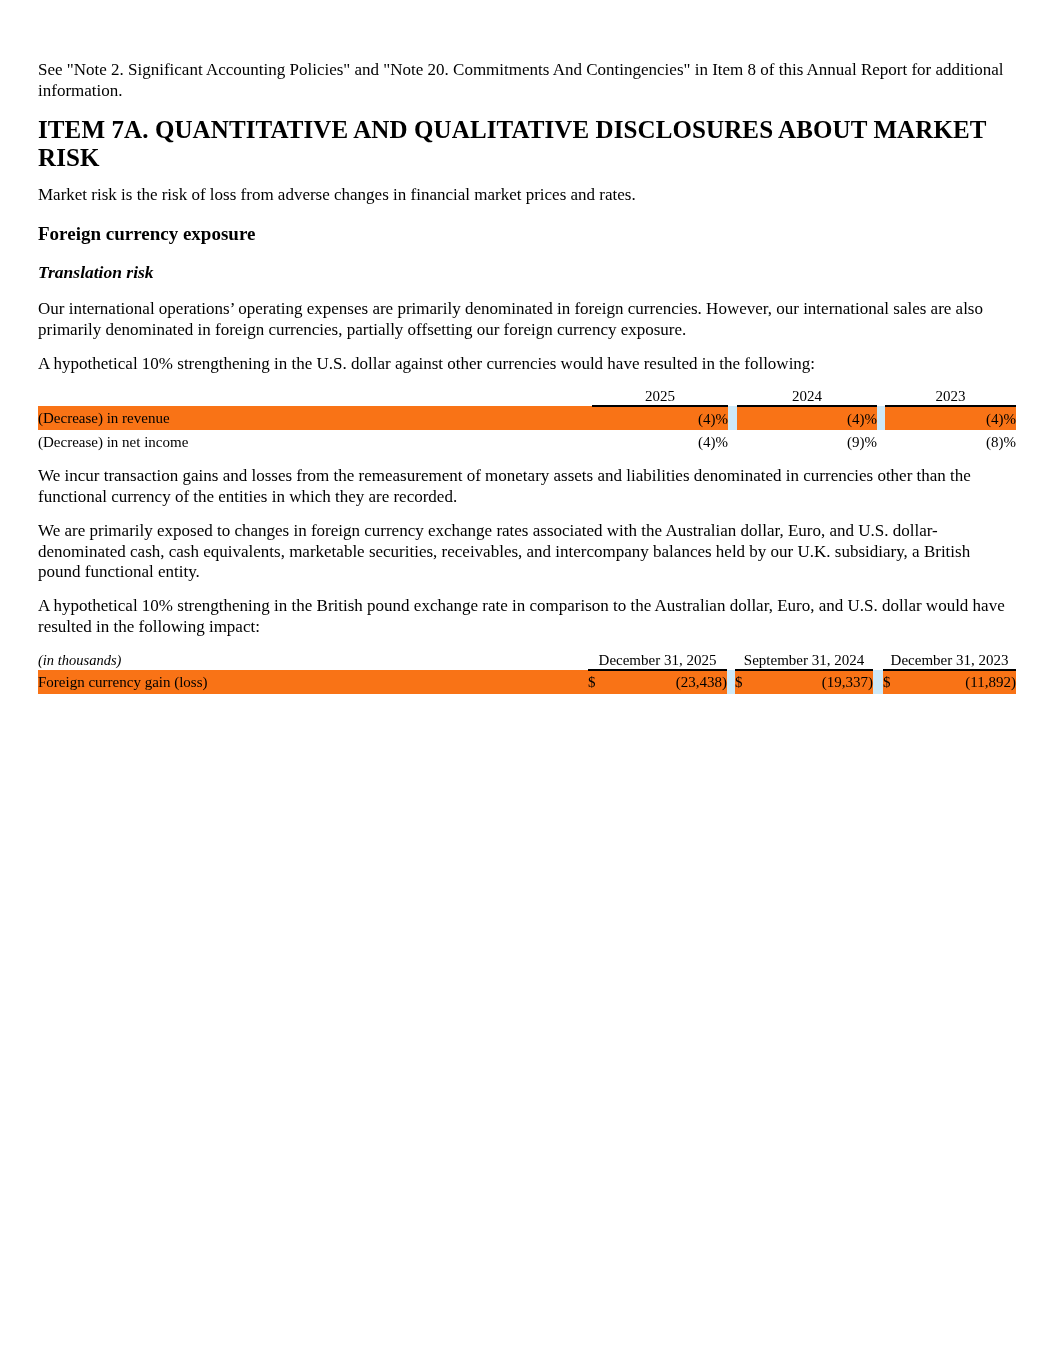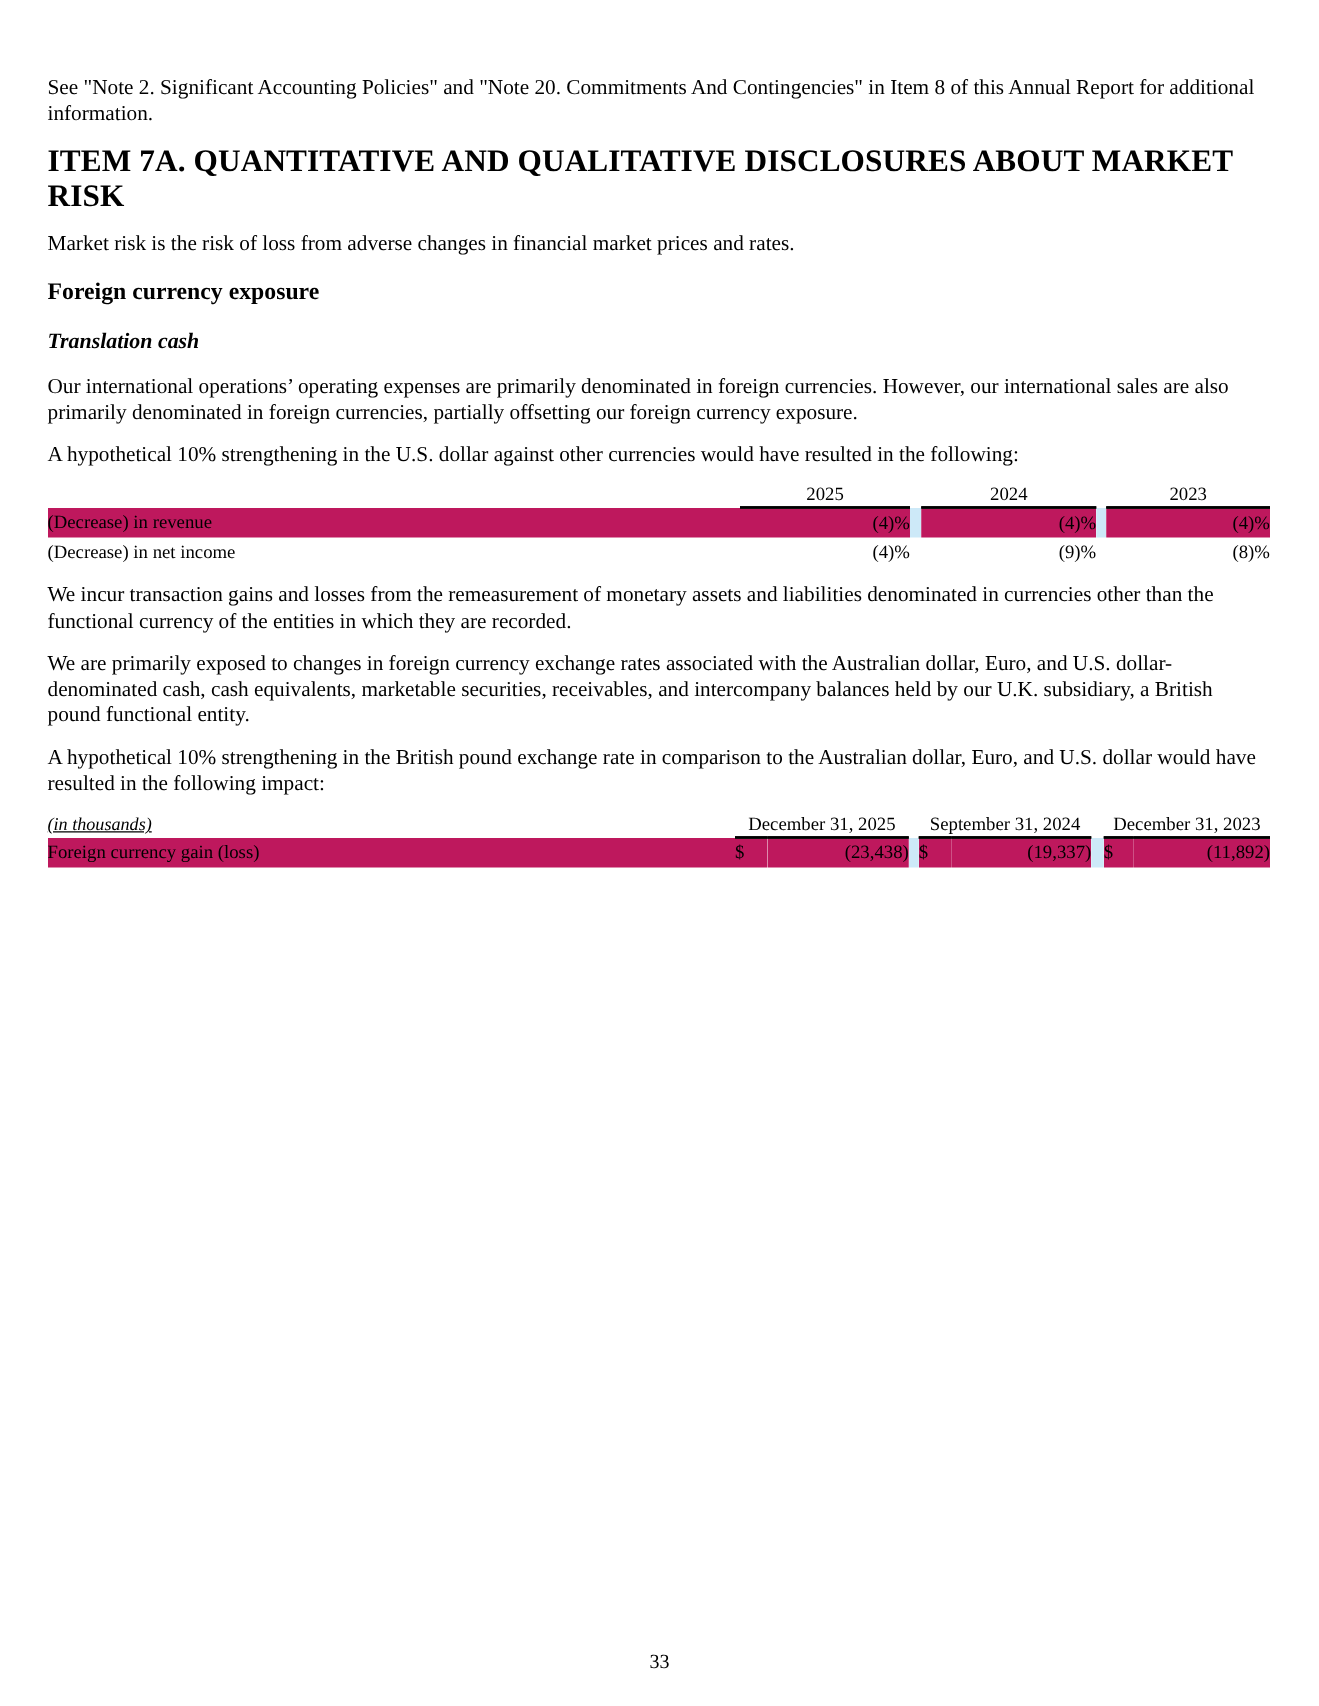--- a/index.html
+++ b/index.html
@@ -58,24 +58,23 @@
     border-bottom: 2px solid #000000;
     padding-bottom: 2px;
   }
   .caption-cell {
     font-weight: normal;
     font-style: italic;
     text-align: left;
     font-size: 14.5px;
     padding-left: 5px;
     padding-bottom: 2px;
-    text-decoration: underline;
   }
   tr.data-row td { height: 23px; vertical-align: middle; }
-  tr.highlight td { background: #be185d; }
+  tr.highlight td { background: #f97316; }
   td.row-label { padding-left: 8px; text-align: left; }
   td.amount { text-align: right; padding-right: 3px; }
   td.currency { text-align: left; padding-left: 6px; }
   td.gap-col { background: transparent; }
   tr.highlight td.gap-col { background: #CDE9F8; }
   .page-footer {
     position: absolute;
     bottom: 26px;
     left: 0;
     width: 100%;
@@ -90,21 +89,21 @@
   <div class="content">
 
     <p class="body-text">See "Note 2. Significant Accounting Policies" and "Note 20. Commitments And Contingencies" in Item 8 of this Annual Report for additional information.</p>
 
     <h1 class="item-heading">ITEM 7A. QUANTITATIVE AND QUALITATIVE DISCLOSURES ABOUT MARKET RISK</h1>
 
     <p class="body-text">Market risk is the risk of loss from adverse changes in financial market prices and rates.</p>
 
     <h2 class="section-heading">Foreign currency exposure</h2>
 
-    <h3 class="subsection-heading">Translation cash</h3>
+    <h3 class="subsection-heading">Translation risk</h3>
 
     <p class="body-text">Our international operations’ operating expenses are primarily denominated in foreign currencies. However, our international sales are also primarily denominated in foreign currencies, partially offsetting our foreign currency exposure.</p>
 
     <p class="body-text">A hypothetical 10% strengthening in the U.S. dollar against other currencies would have resulted in the following:</p>
 
     <table class="fin-table">
       <colgroup>
         <col style="width:554px">
           <col style="width:136px">
           <col style="width:9px">
@@ -181,14 +180,13 @@
           <td class="amount">(19,337)</td>
           <td class="gap-col"></td>
           <td class="currency">$</td>
           <td class="amount">(11,892)</td>
         </tr>
       </tbody>
     </table>
 
   </div>
 
-  <div class="page-footer">33</div>
 </div>
 
 </body></html>

